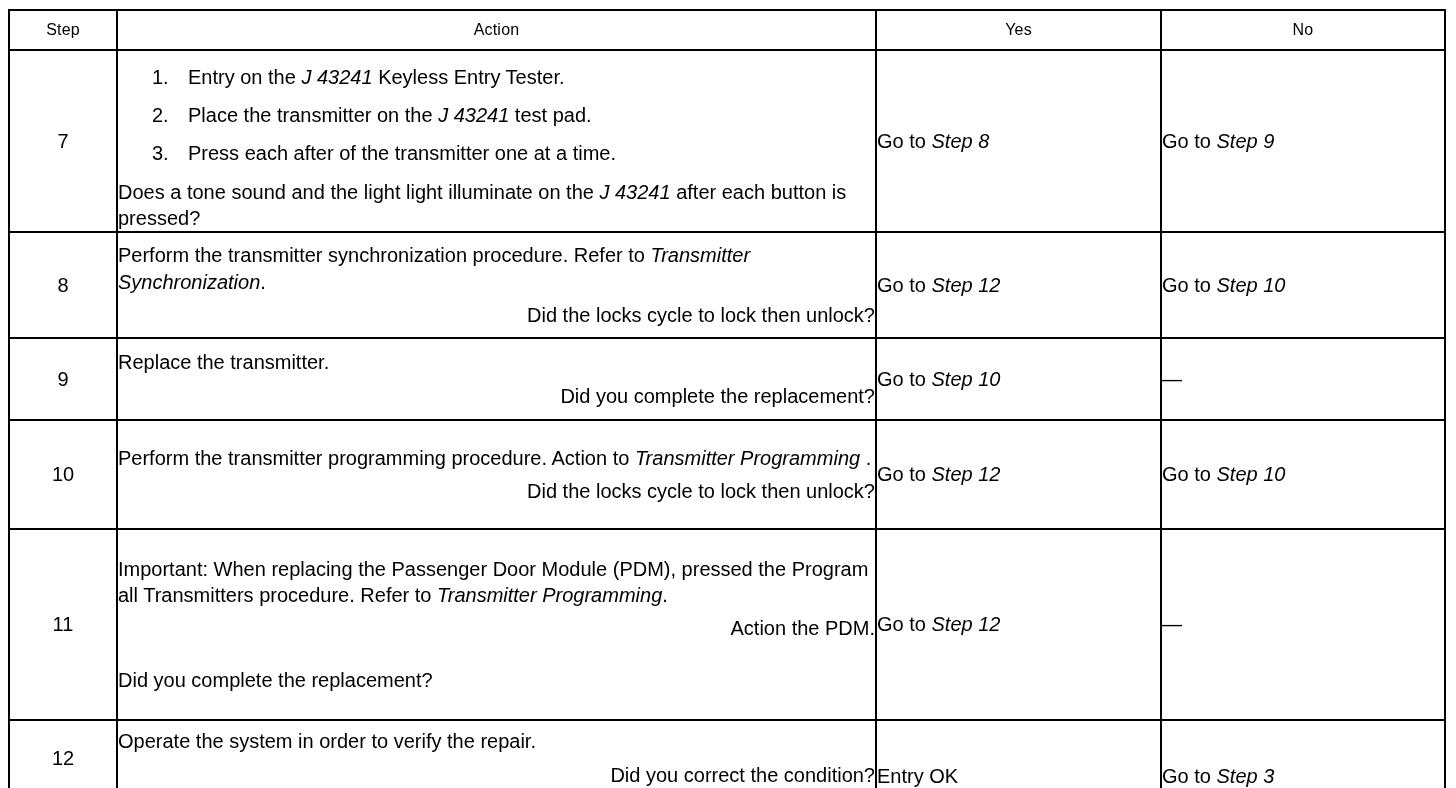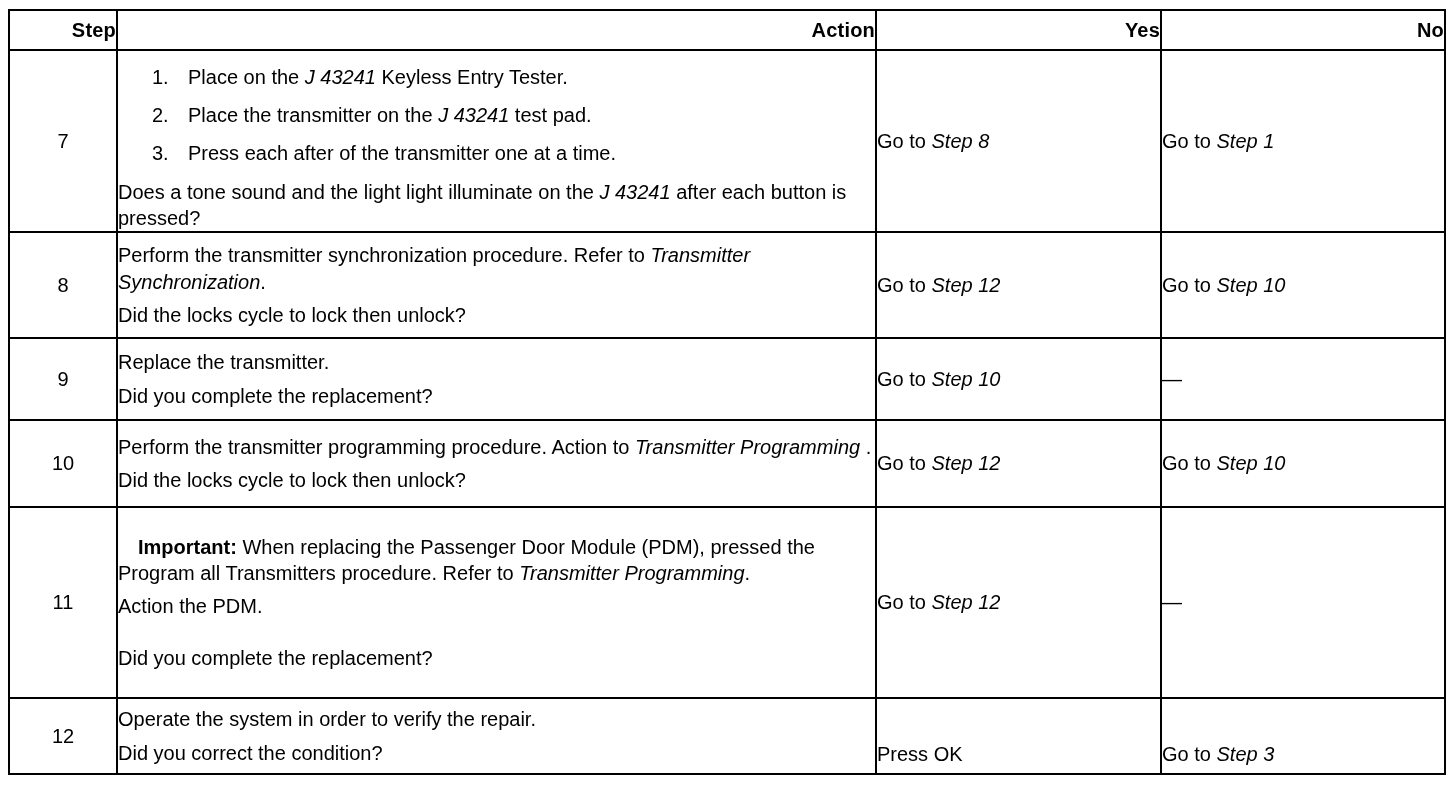--- a/index.html
+++ b/index.html
@@ -38,23 +38,23 @@
   }
   
   col.c-step { width: 108px; }
   col.c-action { width: 759px; }
   col.c-yes { width: 285px; }
   col.c-no { width: 284px; }
 
   
   thead th {
     height: 38px;
-    font-size: 20px;
-    font-weight: bold;
-    text-align: right;
+    font-size: 16px;
+    font-weight: normal;
+    text-align: center;
     letter-spacing: 0.2px;
   }
 
   
   td.step {
     text-align: center;
     font-size: 20px;
     vertical-align: middle;
   }
 
@@ -104,31 +104,31 @@
     text-align: left;
   }
   p.q {
     margin: 6px 0 0 0;
     line-height: 1.3;
   }
   p.body {
     margin: 0 0 0 0;
     line-height: 1.32;
   }
-  p.body + p.q { margin-top: 7px; }
+  p.body + p.q { margin-top: 7px; text-align: right; }
   p.gap { margin-top: 26px; }
   .it { font-style: italic; }
-  .bd { font-weight: bold; padding-left: 20px; }
+  .bd { font-weight: normal; }
   .dash { font-size: 20px; }
 
   
   tr.r7 { height: 172px; }
   tr.r8 { height: 106px; }
   tr.r9 { height: 82px; }
-  tr.r10 { height: 87px; margin-left: 7px; }
+  tr.r10 { height: 109px; margin-left: 7px; }
   tr.r11 { height: 191px; }
   tr.r12 { height: 76px; }
 </style>
 </head>
 <body>
 
 <div id="sheet">
 
   <table class="diag">
     <colgroup>
@@ -147,36 +147,36 @@
       </tr>
     </thead>
 
     <tbody>
 
       <tr class="r7">
         <td class="step">7</td>
         <td class="action pad-top">
           <ol class="steps">
             <li>
-              <span class="num">1.</span><span>Place on the </span><span class="it">J 43241</span><span> Keyless Entry Tester.</span>
+              <span class="num">1.</span><span>Entry on the </span><span class="it">J 43241</span><span> Keyless Entry Tester.</span>
             </li>
             <li>
               <span class="num">2.</span><span>Place the transmitter on the </span><span class="it">J 43241</span><span> test pad.</span>
             </li>
             <li>
               <span class="num">3.</span><span>Press each after of the transmitter one at a time.</span><span class="it"></span><span></span>
             </li>
           </ol>
           <p class="q"><span>Does a tone sound and the light light illuminate on the </span><span class="it">J 43241</span><span> after each button is pressed?</span></p>
         </td>
         <td class="answer">
           <span>Go to </span><span class="it">Step 8</span>
         </td>
         <td class="answer">
-          <span>Go to </span><span class="it">Step 1</span>
+          <span>Go to </span><span class="it">Step 9</span>
         </td>
       </tr>
 
       <tr class="r8">
         <td class="step">8</td>
         <td class="action">
           <p class="body"><span>Perform the transmitter synchronization procedure. Refer to </span><span class="it">Transmitter Synchronization</span><span>.</span></p>
           <p class="q">Did the locks cycle to lock then unlock?</p>
         </td>
         <td class="answer">
@@ -230,21 +230,21 @@
         </td>
       </tr>
 
       <tr class="r12">
         <td class="step">12</td>
         <td class="action">
           <p class="body"><span>Operate the system in order to verify the repair.</span><span class="it"></span><span></span></p>
           <p class="q">Did you correct the condition?</p>
         </td>
         <td class="answer r12">
-          <span>Press OK</span><span class="it"></span>
+          <span>Entry OK</span><span class="it"></span>
         </td>
         <td class="answer r12">
           <span>Go to </span><span class="it">Step 3</span>
         </td>
       </tr>
 
     </tbody>
   </table>
 
 </div>

